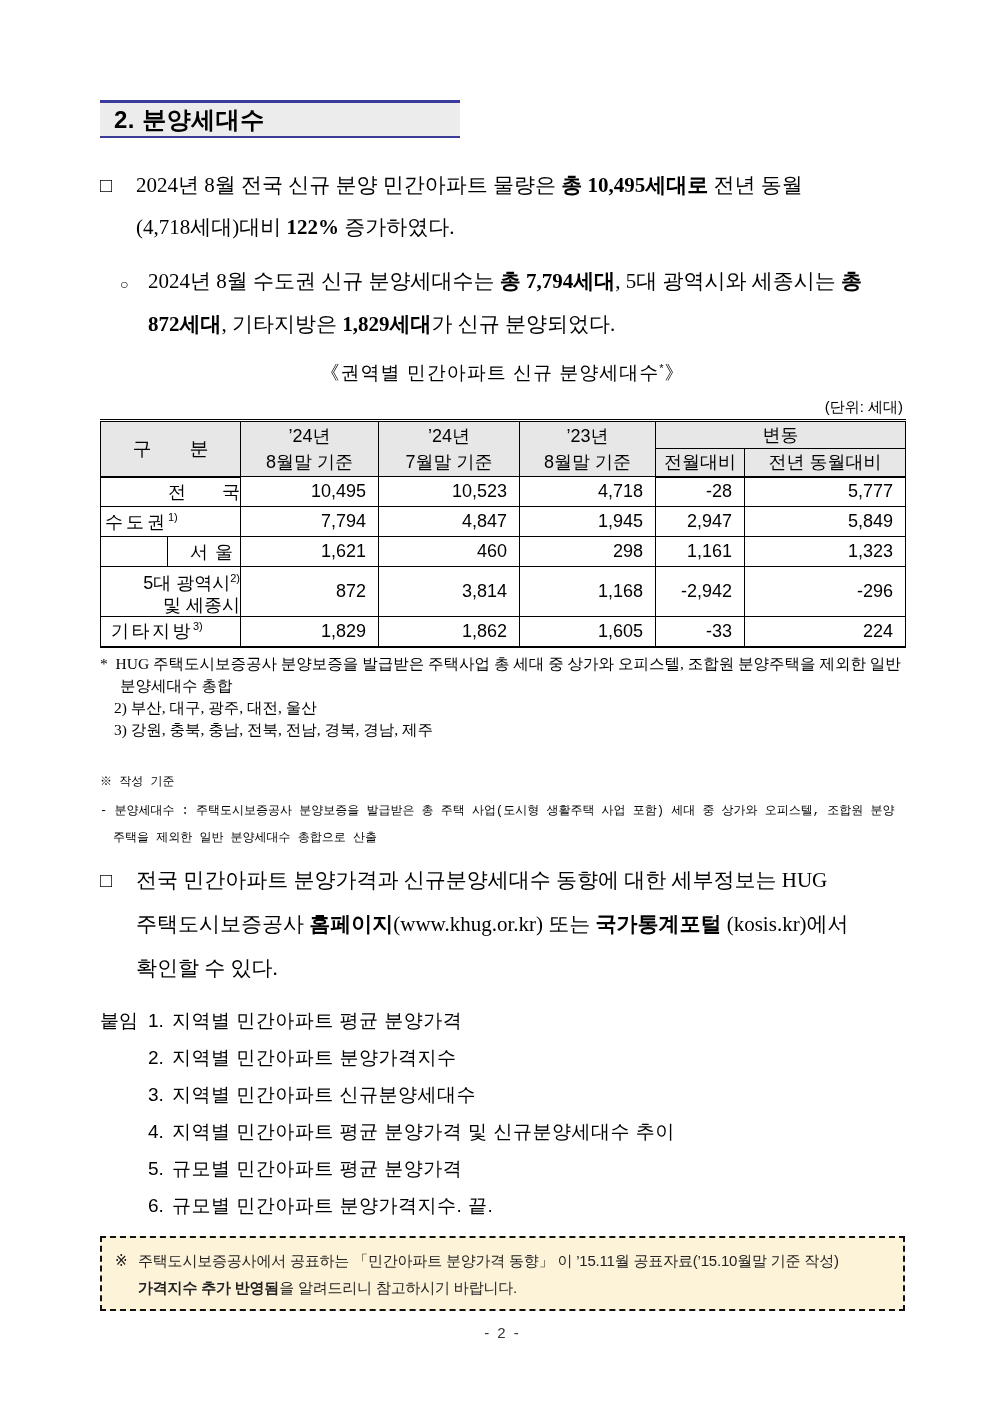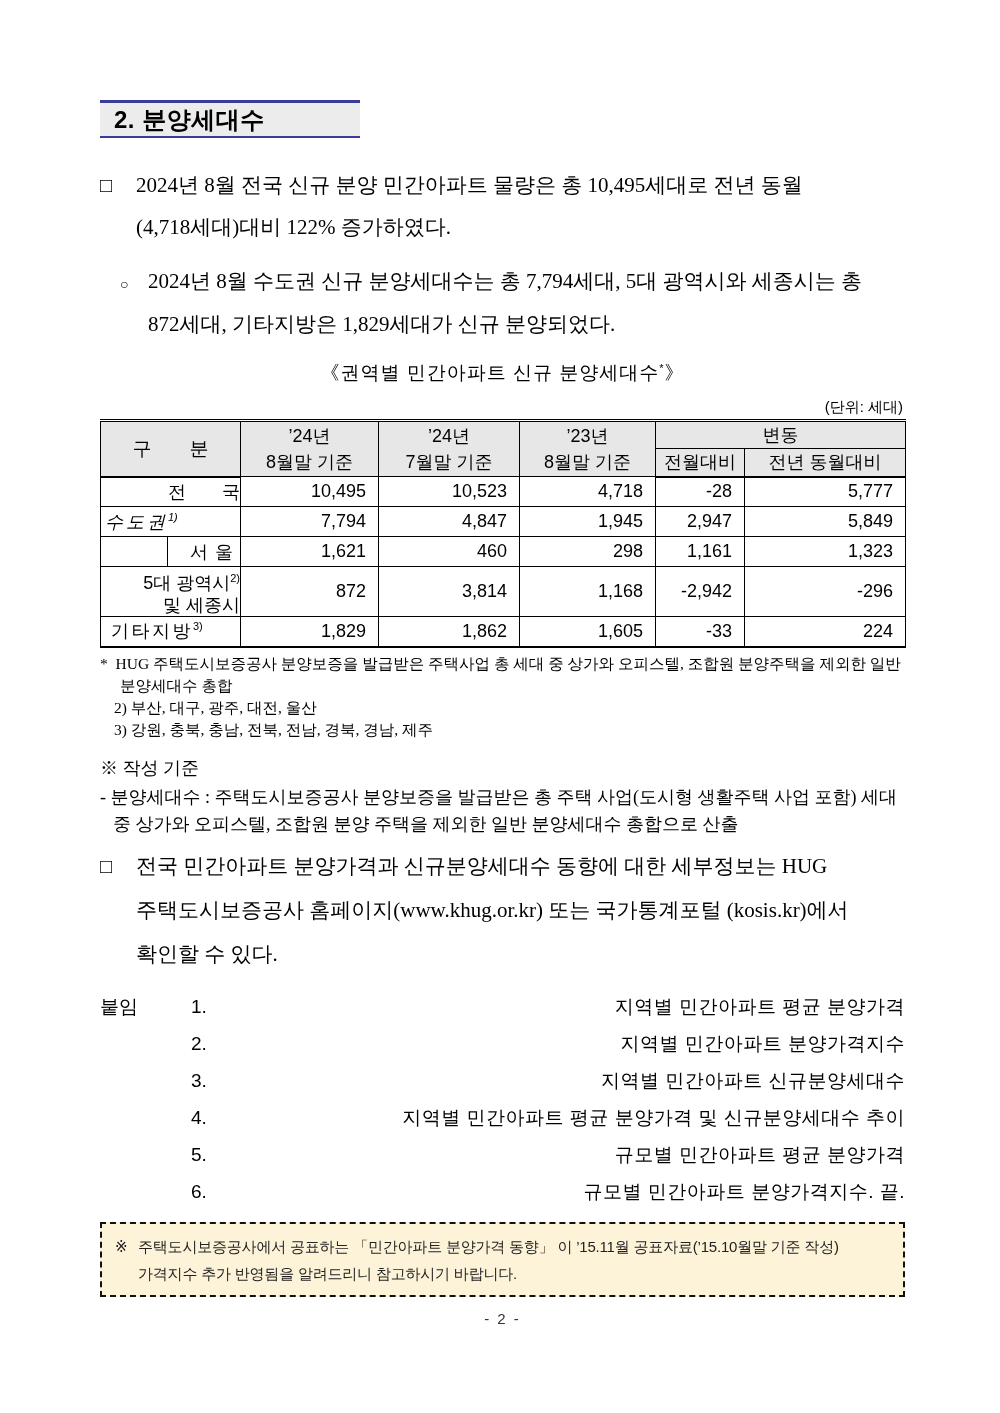--- a/index.html
+++ b/index.html
@@ -14,25 +14,25 @@
     width:1000px;height:1413px;
     font-family:"Liberation Serif","DejaVu Serif",serif;
     color:#000;
     position:relative;
     overflow:hidden;
   }
   .page{
     width:1000px;height:1413px;
     padding:100px 95px 0 100px;
   }
-  .b{font-weight:400;}
+  .b{font-weight:700;}
 
   
   .section-header{
-    width:260px;height:38px;
+    width:360px;height:38px;
     background:var(--header-bg);
     border-top:3px solid var(--accent-navy);
     border-bottom:2px solid var(--accent-navy);
     display:flex;align-items:center;
   }
   .section-header h2{
     font-family:"Liberation Sans","DejaVu Sans",sans-serif;
     font-size:24px;font-weight:700;letter-spacing:0.5px;
     padding-left:14px;
   }
@@ -81,38 +81,38 @@
   table.region tbody tr{height:30px;}
   table.region tbody tr.tall{height:46px;}
   td.lab{text-align:right;vertical-align:middle;}
   td.lab.pre{white-space:pre;}
   td.lab.left{text-align:left;padding-left:4px;letter-spacing:3px;}
   td.lab.seoul{letter-spacing:7px;padding-left:7px;}
   td.lab.etc{text-align:left;padding-left:10px;letter-spacing:2.5px;}
   td.lab .two-line{line-height:22px;}
   td.num{text-align:right;padding-right:12px;vertical-align:middle;}
   td .supmark,th .supmark{font-size:11px;vertical-align:super;letter-spacing:0;}
-  td.nb{border-bottom:none;font-style:italic;}
+  td.nb{border-bottom:none;}
   td.nt{border-top:none;}
 
   
   .fn{margin-top:5px;font-size:15.5px;line-height:22px;}
   .fn .fn-main{padding-left:20px;text-indent:-20px;word-break:keep-all;}
   .fn .fn-sub{padding-left:14px;}
 
   
-  .criteria{margin-top:14px;font-family:Liberation Serif, serif;font-size:18px;line-height:27px;}
+  .criteria{margin-top:28px;font-family:Liberation Mono, monospace;font-size:12px;line-height:27px;}
   .criteria .crit-item{padding-left:13px;text-indent:-13px;word-break:keep-all;margin-top:2px;}
 
   
   .attach{margin-top:12px;font-family:"Liberation Sans","DejaVu Sans",sans-serif;font-size:19px;}
-  .attach-row{display:flex;line-height:37px;gap:43px;}
+  .attach-row{display:flex;line-height:37px;}
   .attach-prefix{width:48px;flex:0 0 48px;}
   .attach-num{width:24px;flex:0 0 24px;}
-  .attach-text{flex:1;letter-spacing:0.5px;text-align:right;}
+  .attach-text{flex:1;letter-spacing:0.5px;}
 
   
   .notice{
     margin-top:12px;
     width:805px;
     background:var(--notice-bg);
     border:2px dashed #111;
     padding:9px 13px 8px 13px;
     font-family:"Liberation Sans","DejaVu Sans",sans-serif;
     font-size:15px;line-height:27px;color:#222;

